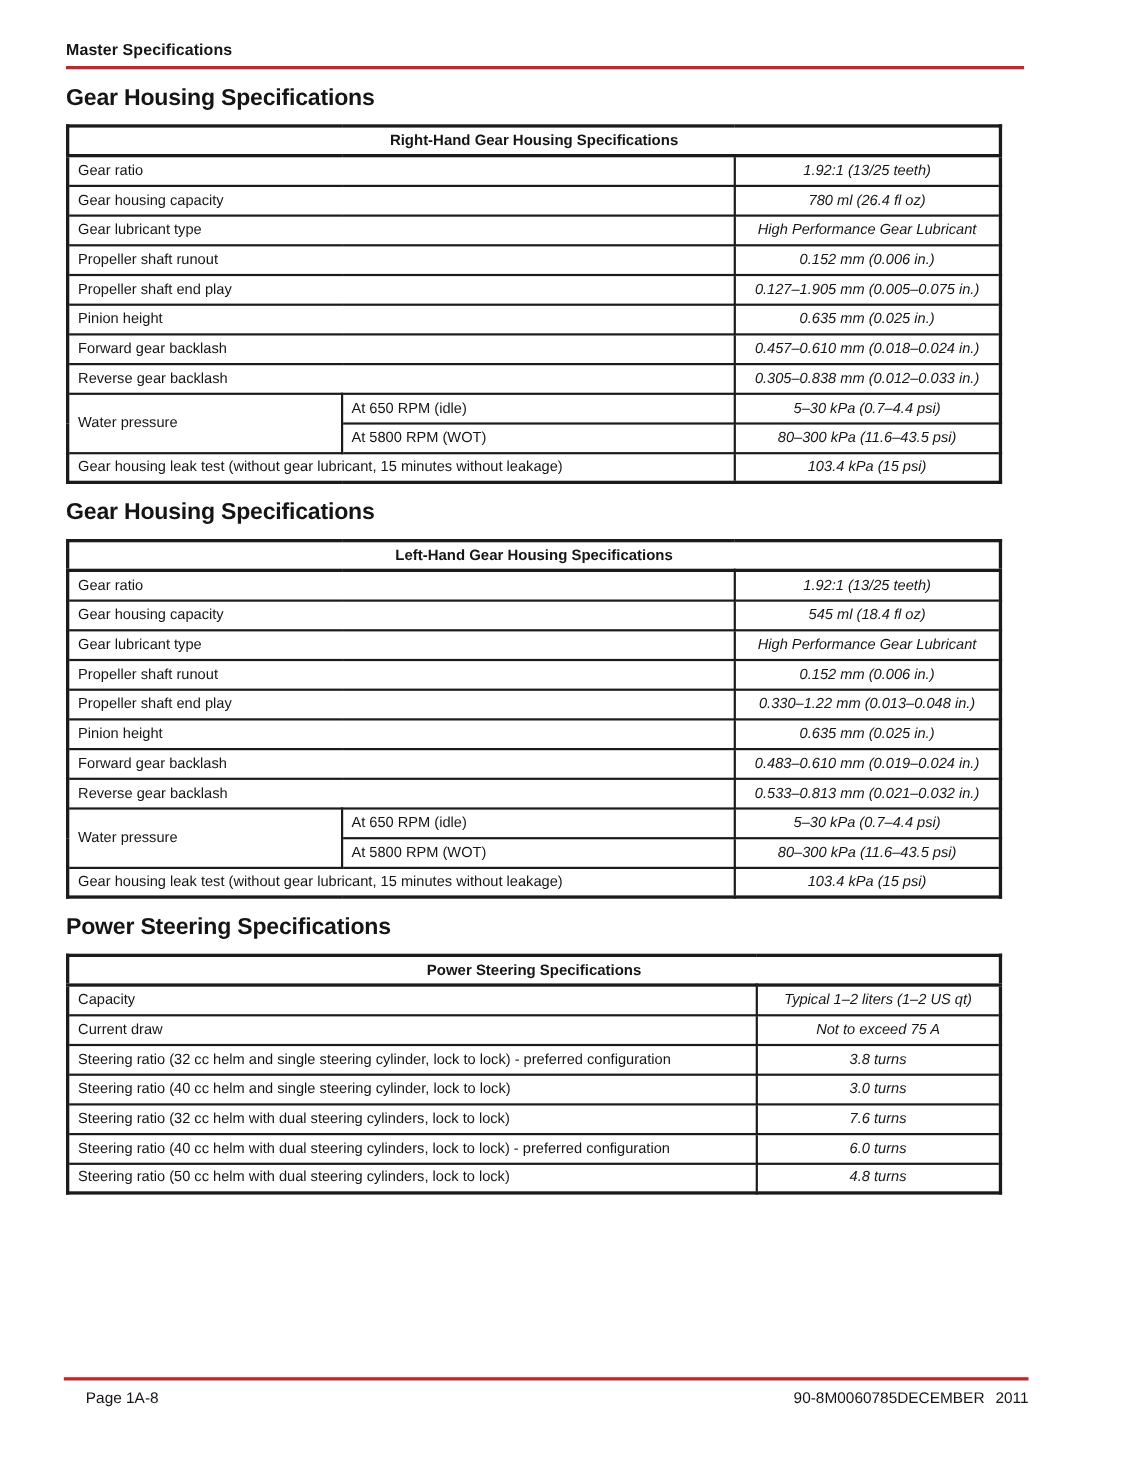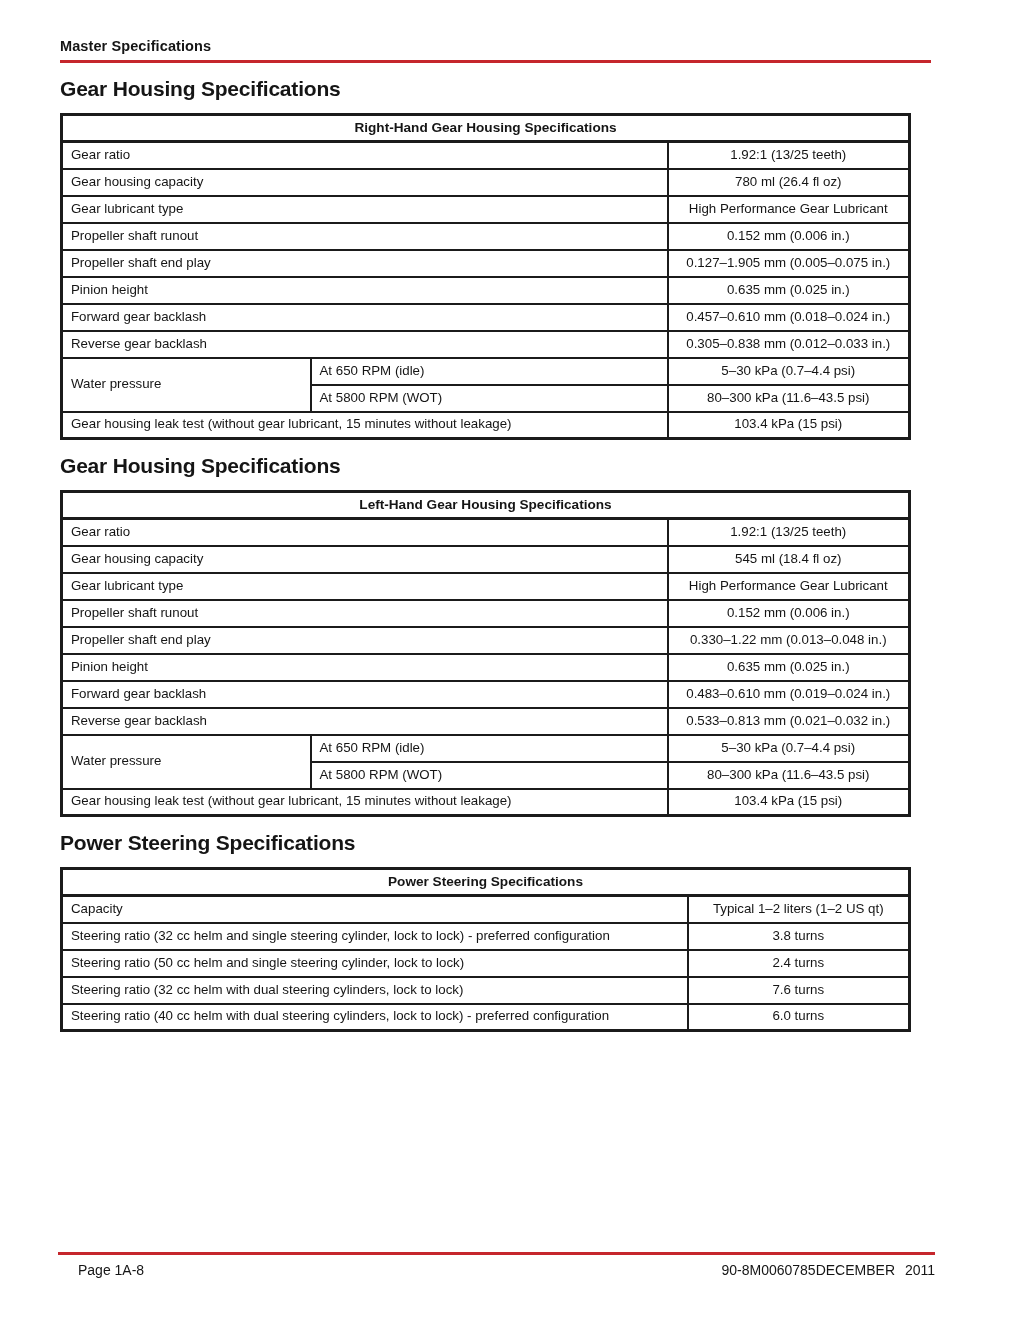--- a/index.html
+++ b/index.html
@@ -17,21 +17,21 @@
     border-collapse:collapse; table-layout:fixed; width:848px; 
     border:3px solid var(--line);
   }
   table.spec th, table.spec td {
     border:2px solid var(--line); font-size:13.3px; line-height:1.25;
     padding:2px 8px; vertical-align:middle; color:var(--ink);
   }
   table.spec th { font-size:13.6px; font-weight:bold; text-align:center; height:27px; border-bottom:3px solid var(--line); }
   table.spec td { height:27px; }
   td.lbl { text-align:left; white-space:nowrap; overflow:hidden; }
-  td.val { text-align:center; }
+  td.val { text-align:center;font-style:italic; }
   tr.tall td { height:40px; }
   .footer { position:absolute; top:1252px; left:58px; width:877px; }
   .footer-rule { height:3px; background:var(--accent-red); }
   .footer-row { display:flex; justify-content:space-between; align-items:baseline; margin-top:7px; font-size:14px;margin-left:20px; }
   .footer-right { display:flex; }
   .footer-date { word-spacing:6px; }
 </style>
 </head>
 <body>
 
@@ -171,34 +171,42 @@
         </colgroup>
       <tbody>
           <tr>
         <th colspan="2">Power Steering Specifications</th>
       </tr>
       <tr>
         <td class="lbl">Capacity</td>
         <td class="val">Typical 1–2 liters (1–2 US qt)</td>
       </tr>
       <tr>
+        <td class="lbl">Current draw</td>
+        <td class="val">Not to exceed 75 A</td>
+      </tr>
+      <tr>
         <td class="lbl">Steering ratio (32 cc helm and single steering cylinder, lock to lock) - preferred configuration</td>
         <td class="val">3.8 turns</td>
       </tr>
       <tr>
-        <td class="lbl">Steering ratio (50 cc helm and single steering cylinder, lock to lock)</td>
-        <td class="val">2.4 turns</td>
+        <td class="lbl">Steering ratio (40 cc helm and single steering cylinder, lock to lock)</td>
+        <td class="val">3.0 turns</td>
       </tr>
       <tr>
         <td class="lbl">Steering ratio (32 cc helm with dual steering cylinders, lock to lock)</td>
         <td class="val">7.6 turns</td>
       </tr>
       <tr>
         <td class="lbl">Steering ratio (40 cc helm with dual steering cylinders, lock to lock) - preferred configuration</td>
         <td class="val">6.0 turns</td>
+      </tr>
+      <tr>
+        <td class="lbl">Steering ratio (50 cc helm with dual steering cylinders, lock to lock)</td>
+        <td class="val">4.8 turns</td>
       </tr>
     </tbody>
       </table>
   </div>
 
 </div>
 
 <div class="footer">
   <div class="footer-rule"></div>
   <div class="footer-row">

